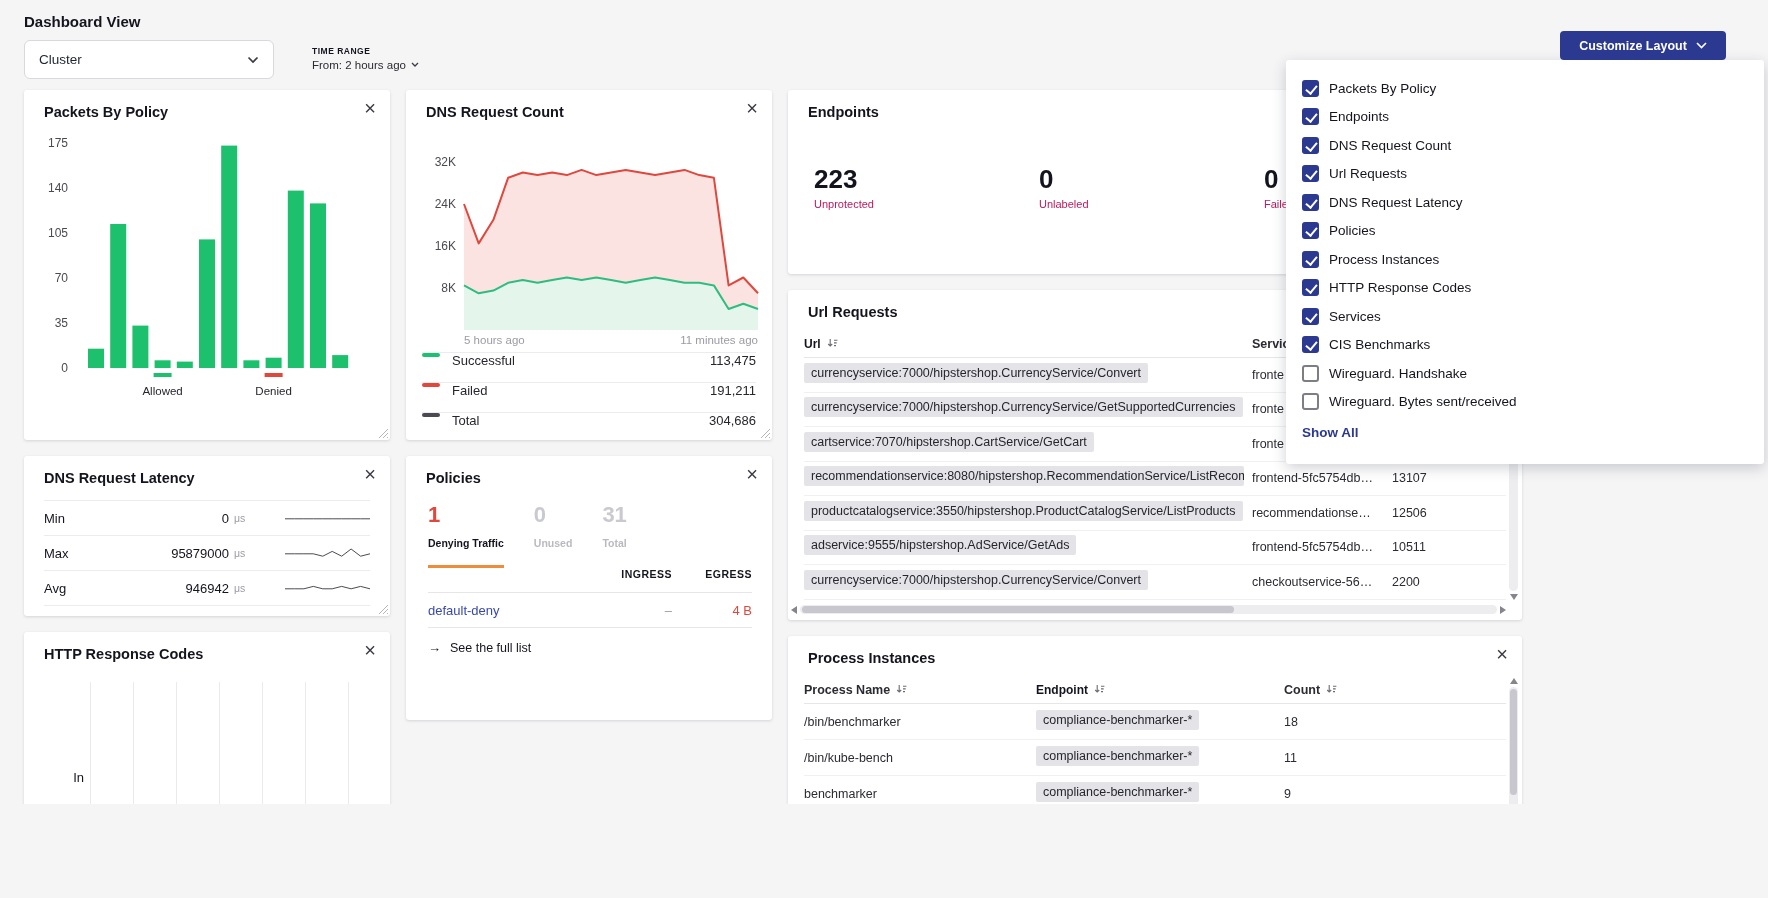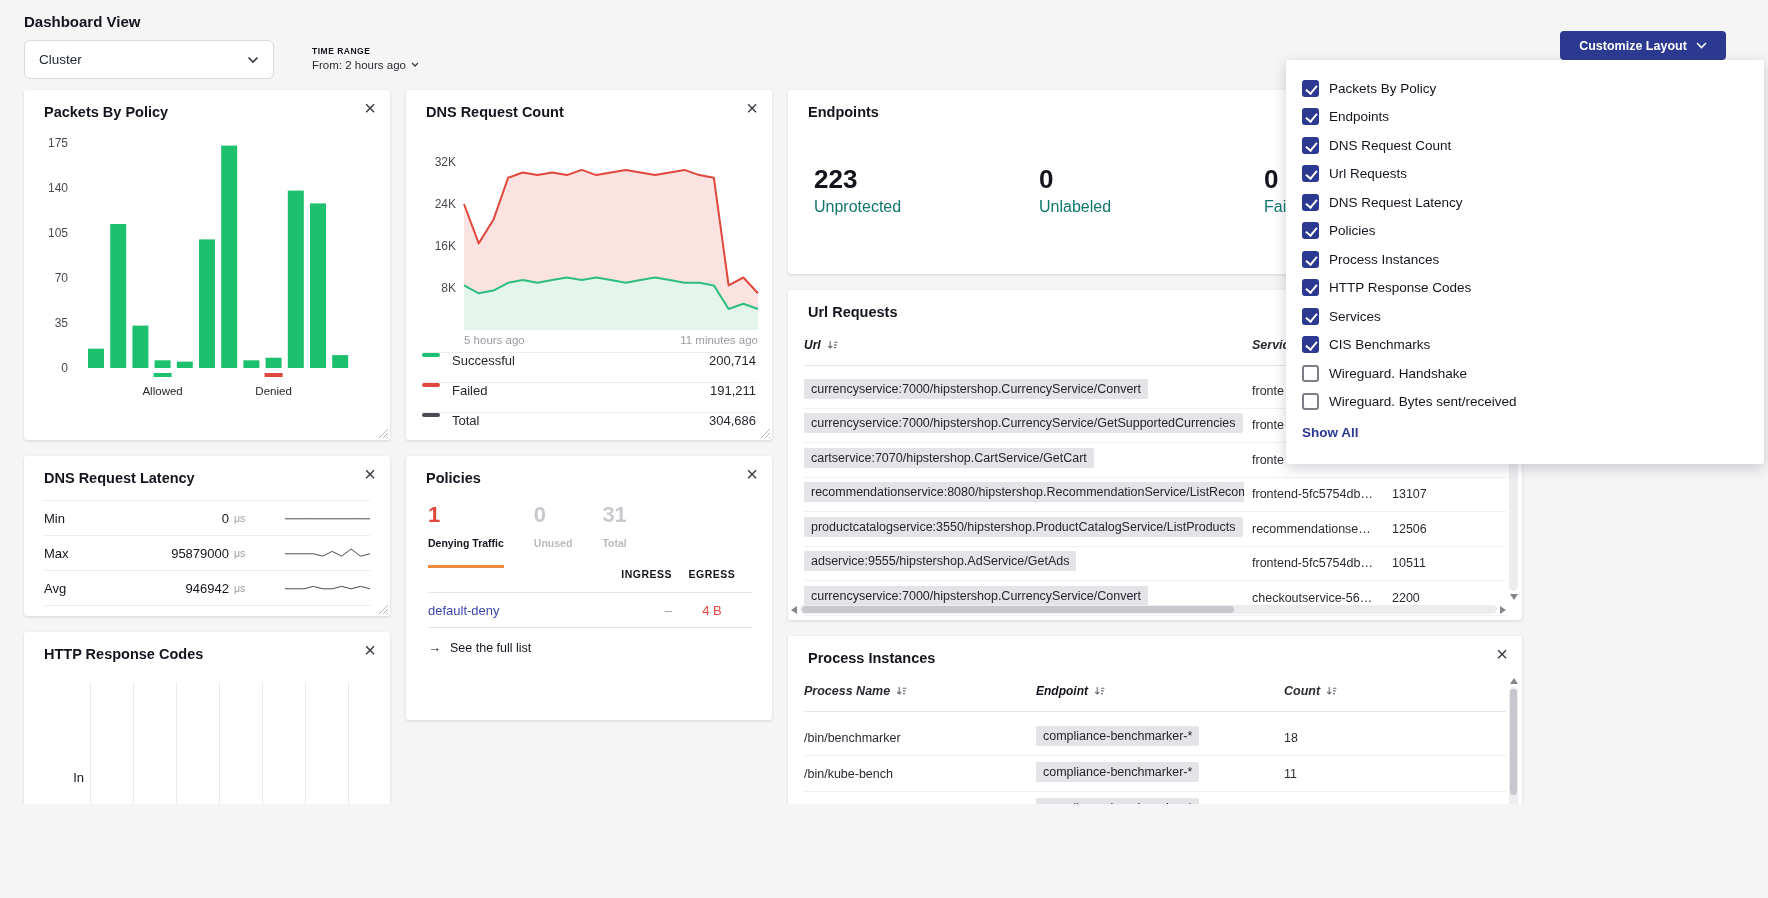--- a/index.html
+++ b/index.html
@@ -39,25 +39,25 @@
   .x-labels{position:absolute;left:58px;right:14px;top:244px;display:flex;justify-content:space-between;font-size:11.5px;color:#9b9ba3;}
   .legend{position:absolute;left:16px;right:16px;top:262px;}
   .legend-row{display:flex;align-items:flex-start;height:29px;border-top:1px solid #ececf0;font-size:13px;color:#26262e;}
   .swatch{width:18px;height:4px;border-radius:2px;margin-right:12px;flex:none;}
   .legend-value{margin-left:auto;}
 
   
   .stats{position:absolute;left:26px;top:74px;display:flex;}
   .stat{width:225px;}
   .stat-value{font-size:26px;font-weight:bold;color:#14141f;}
-  .stat-label{font-size:16px;color:#0f766e;margin-top:3px;}
+  .stat-label{font-size:11px;color:#be185d;margin-top:3px;}
 
   
   .tbl{position:absolute;left:0;right:0;top:40px;}
-  .thead{display:flex;align-items:flex-start;height:27px;margin:8px 16px;border-bottom:1px solid #e5e5ea;font-style:italic;}
+  .thead{display:flex;align-items:center;height:27px;margin:0 16px;border-bottom:1px solid #e5e5ea;}
   .th{display:flex;align-items:center;gap:6px;font-size:12px;font-weight:bold;color:#14141f;cursor:pointer;}
   .trow{display:flex;align-items:center;height:33.5px;margin:0 16px;border-bottom:1px solid #f0f0f3;cursor:pointer;}
   .c-url{flex:0 0 440px;min-width:0;padding-right:8px;}
   .c-svc{flex:0 0 132px;min-width:0;padding-right:8px;font-size:12.5px;color:#2b2b33;white-space:nowrap;overflow:hidden;}
   .c-cnt{flex:1;font-size:12.5px;color:#2b2b33;}
   .pill{display:inline-block;max-width:100%;background:#e3e3e8;border-radius:2px;padding:3px 7px;font-size:12.5px;color:#26262e;white-space:nowrap;overflow:hidden;box-sizing:border-box;}
   .p-name{flex:0 0 232px;font-size:12.5px;color:#2b2b33;}
   .p-ep{flex:0 0 240px;min-width:0;padding-right:8px;}
   .p-cnt{flex:1;font-size:12.5px;color:#2b2b33;}
   #card-process .trow{height:35px;}
@@ -74,21 +74,21 @@
   
   .pol-stats{position:absolute;left:22px;top:46px;display:flex;gap:30px;}
   .pol-stat-value{font-size:22px;font-weight:bold;color:#c9c9d0;}
   .pol-stat.first .pol-stat-value{color:#e0473d;}
   .pol-stat-label{font-size:10.5px;font-weight:bold;color:#b9b9c1;margin-top:9px;}
   .pol-stat.first .pol-stat-label{color:#14141f;border-bottom:3px solid #ef8c3b;padding-bottom:16px;}
   .pol-table{position:absolute;left:22px;right:20px;top:112px;}
   .pol-head{display:flex;font-size:10.5px;font-weight:bold;letter-spacing:.5px;color:#14141f;padding-bottom:12px;border-bottom:1px solid #e5e5ea;}
   .pol-name{flex:1;}
   .pol-ing{flex:0 0 85px;text-align:right;}
-  .pol-eg{flex:0 0 80px;text-align:center;}
+  .pol-eg{flex:0 0 80px;text-align:right;}
   .pol-row{display:flex;align-items:center;height:34px;border-bottom:1px solid #e5e5ea;font-size:13px;}
   .pol-row .pol-name{color:#3949ab;cursor:pointer;}
   .pol-row .pol-ing{color:#9b9ba3;}
   .pol-row .pol-eg{color:#e0473d;}
   .see-list{position:absolute;left:22px;top:184px;display:flex;gap:9px;align-items:center;font-size:12.5px;color:#14141f;cursor:pointer;}
   .arrow::before{content:"→";font-size:13px;}
 
   
   .http-grid{position:absolute;left:66px;right:16px;top:50px;bottom:0;background:repeating-linear-gradient(to right,#e9e9ee 0,#e9e9ee 1px,transparent 1px,transparent 43px);}
   .http-label{position:absolute;left:20px;width:40px;text-align:right;font-size:13px;color:#14141f;}
@@ -194,21 +194,21 @@
         <path d="M58.0 195.4 L72.7 203.3 L87.4 200.6 L102.1 192.8 L116.8 190.1 L131.5 192.8 L146.2 190.1 L160.9 187.5 L175.6 190.1 L190.3 187.5 L205.0 190.1 L219.7 192.8 L234.4 190.1 L249.1 187.5 L263.8 190.1 L278.5 192.8 L293.2 192.8 L307.9 195.4 L322.6 219.0 L337.3 213.8 L352.0 219.0 " fill="none" stroke="#2dbd7f" stroke-width="2" stroke-linejoin="round"></path>
       </svg>
     <div class="x-labels">
       <span>5 hours ago</span>
       <span>11 minutes ago</span>
     </div>
     <div class="legend">
       <div class="legend-row">
         <span class="swatch" style="background: rgb(29, 191, 114);"></span>
         <span>Successful</span>
-        <span class="legend-value">200,714</span>
+        <span class="legend-value">113,475</span>
       </div>
       <div class="legend-row">
         <span class="swatch" style="background: rgb(224, 71, 61);"></span>
         <span>Failed</span>
         <span class="legend-value">191,211</span>
       </div>
       <div class="legend-row">
         <span class="swatch" style="background: rgb(74, 74, 82);"></span>
         <span>Total</span>
         <span class="legend-value">304,686</span>

